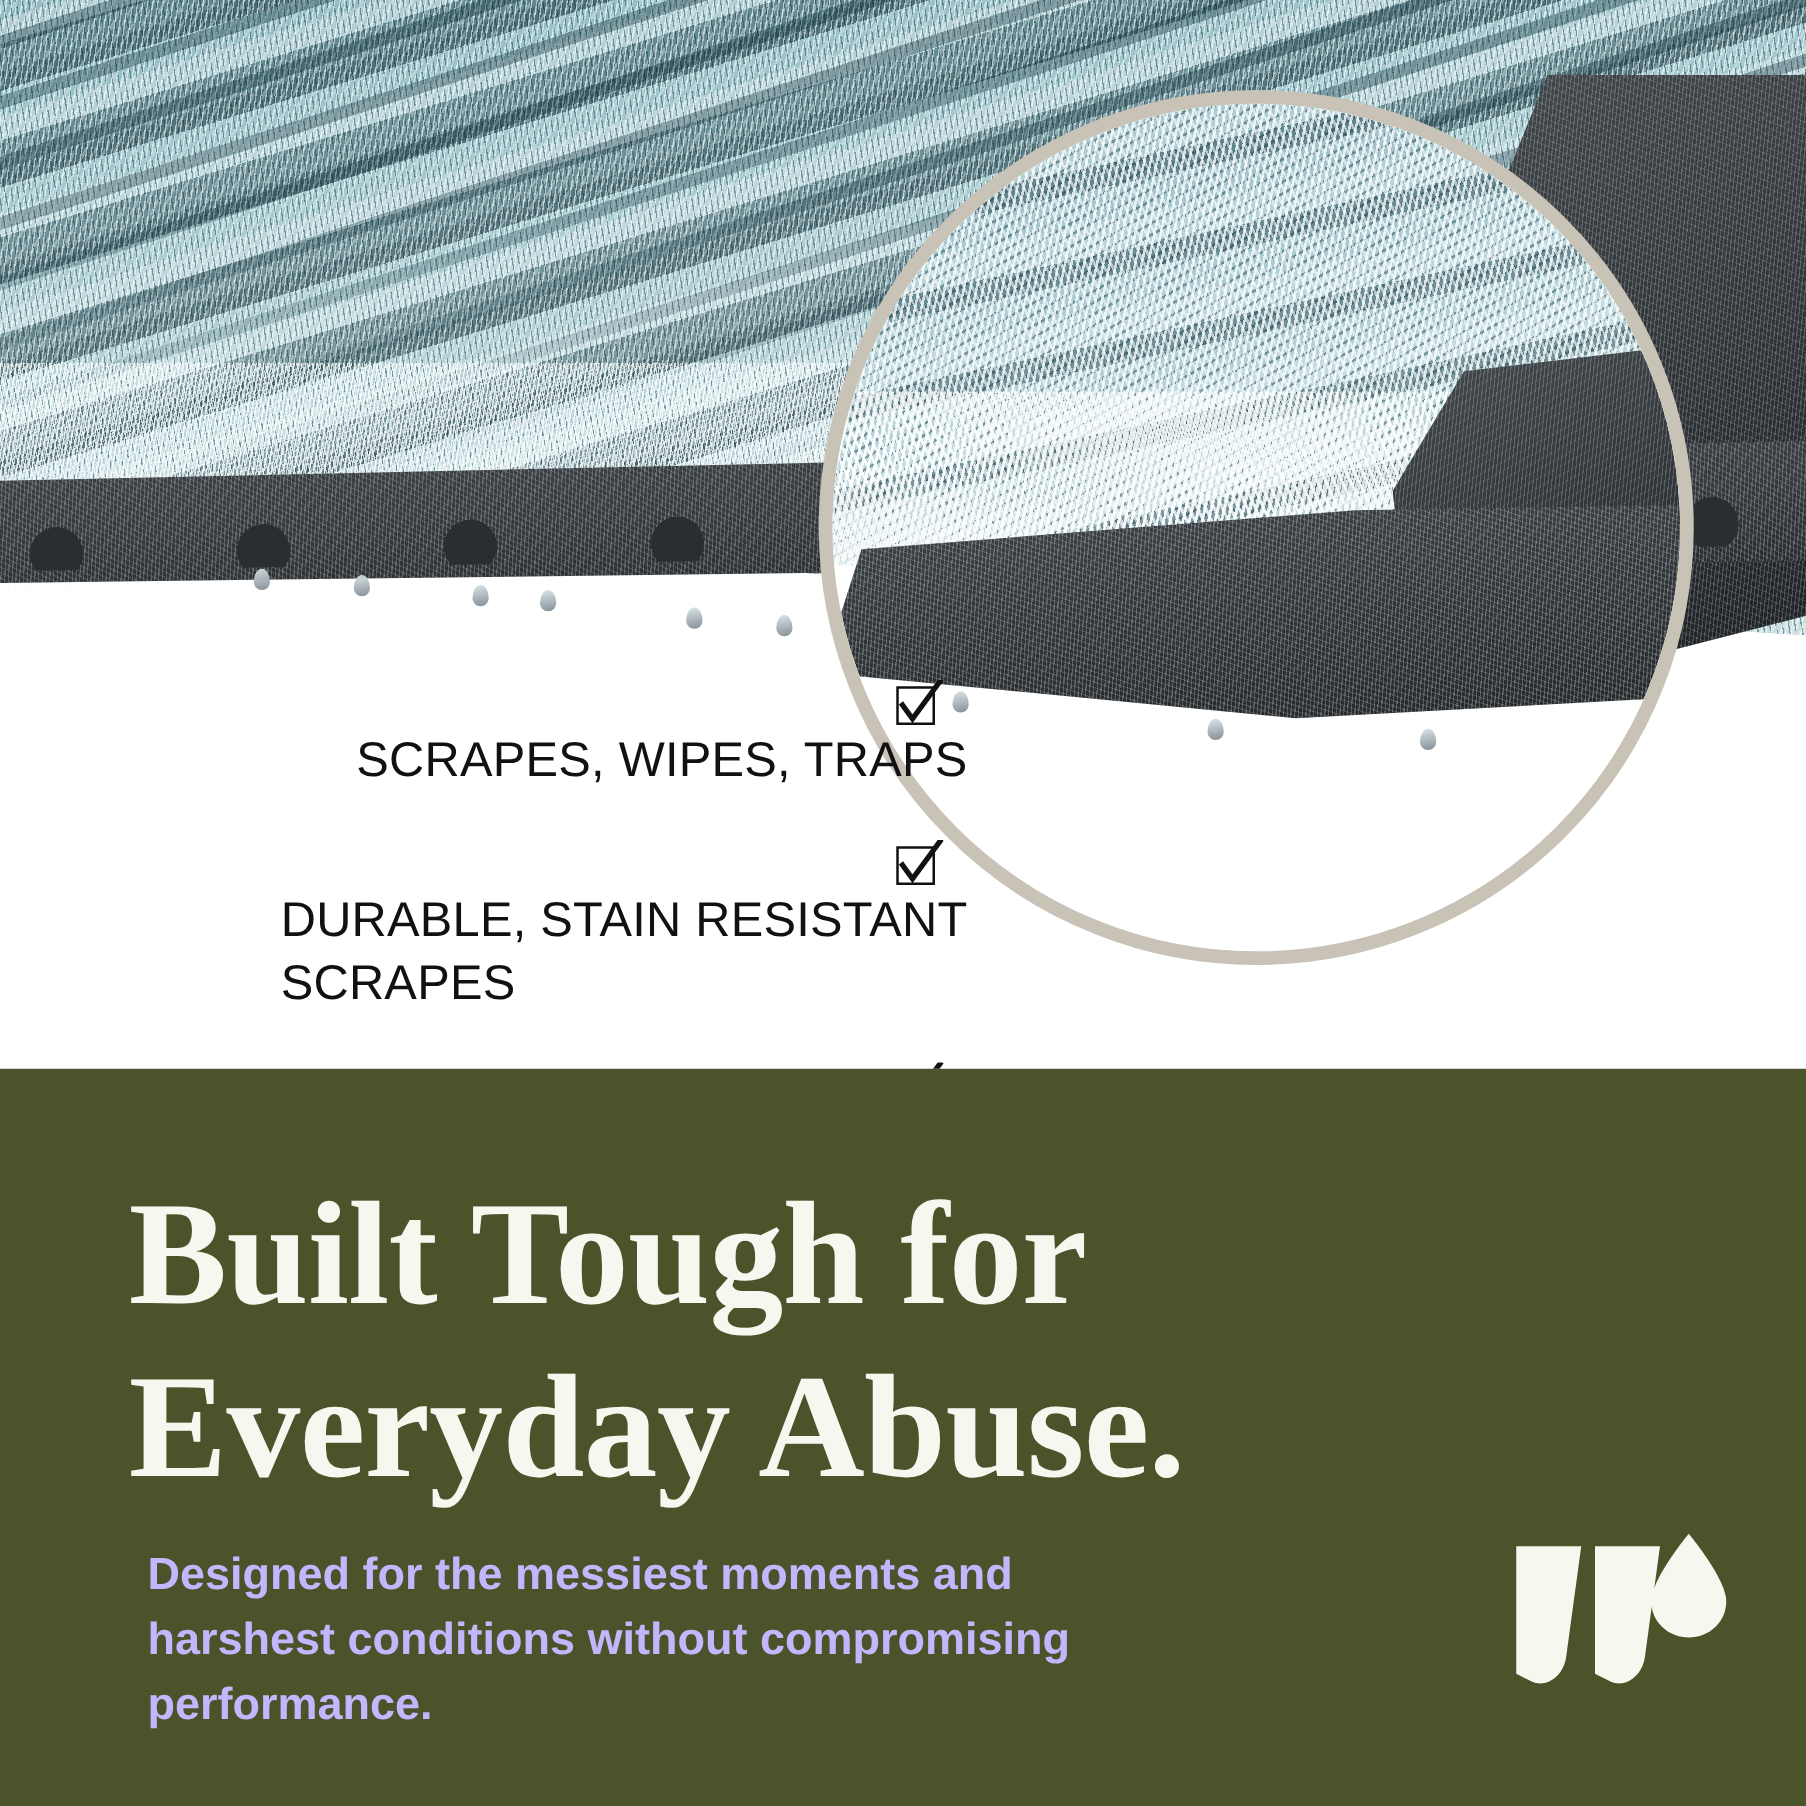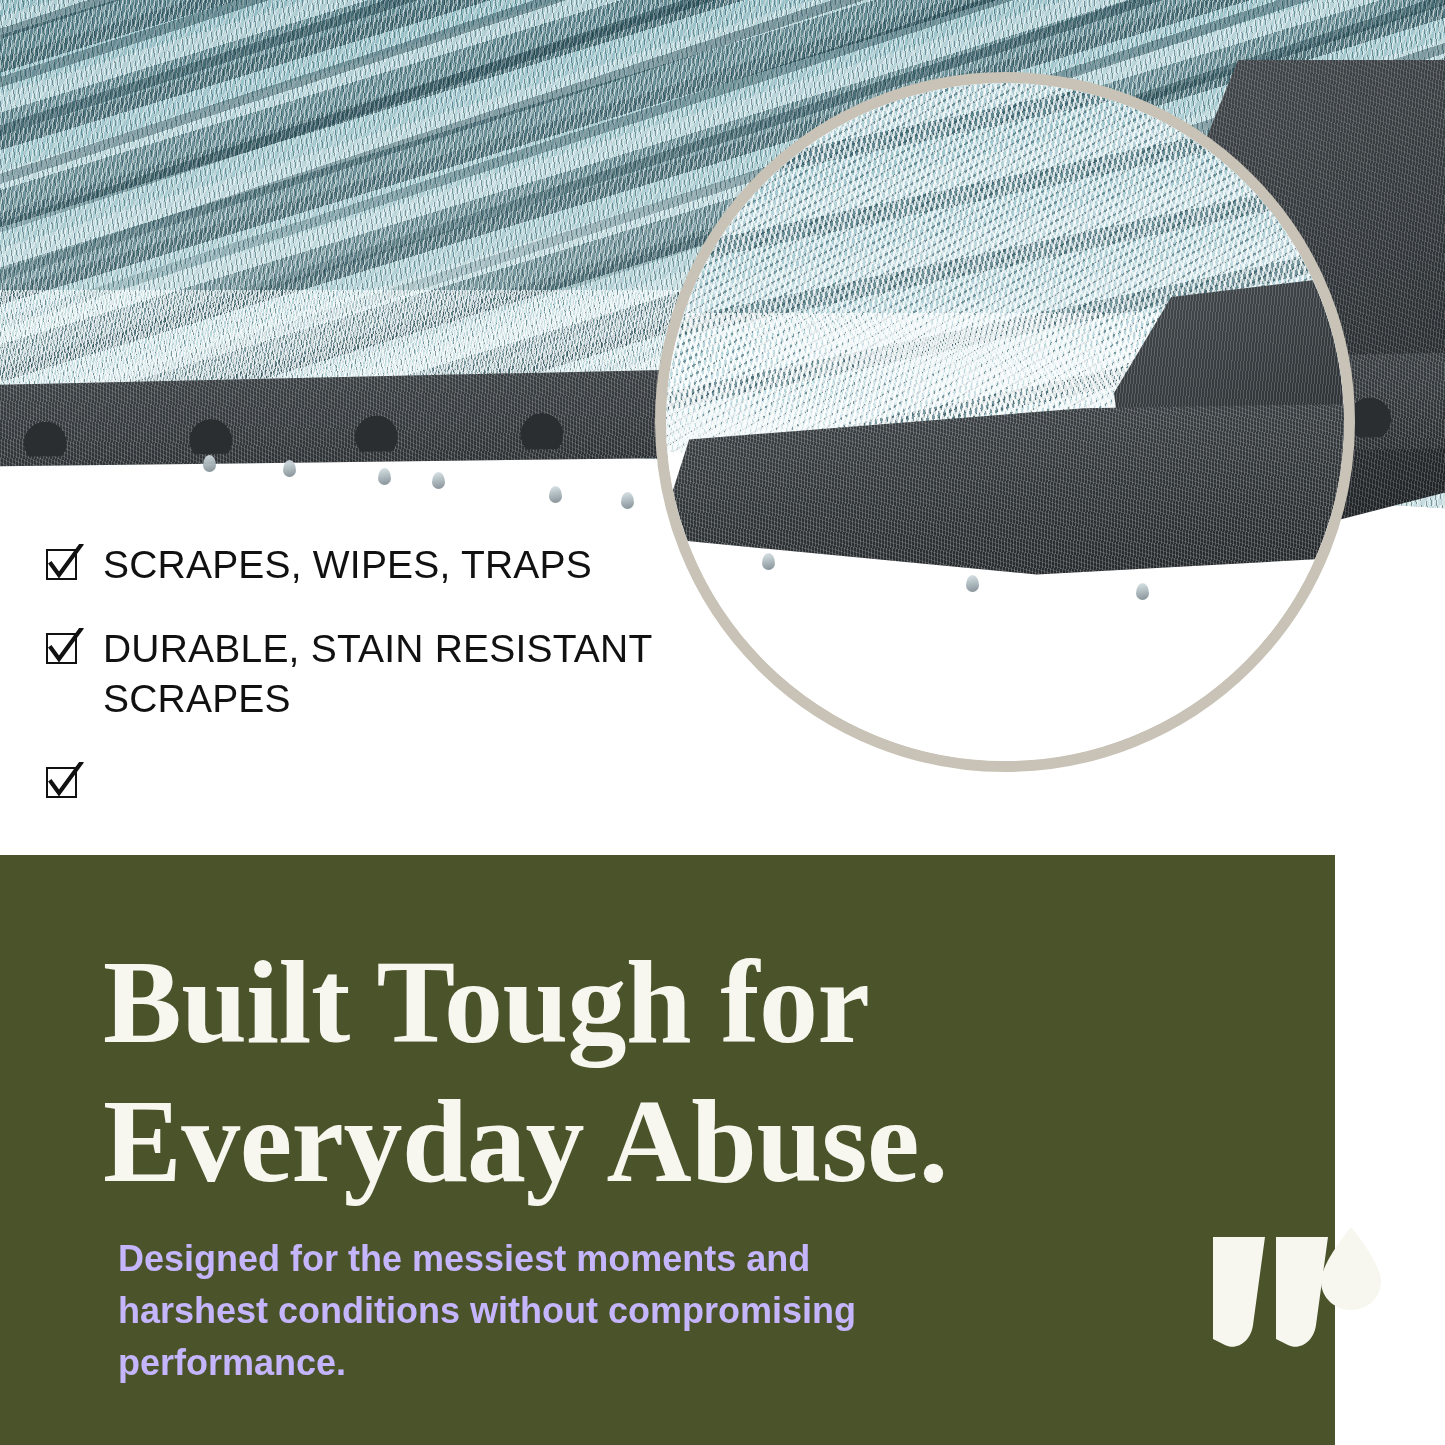--- a/index.html
+++ b/index.html
@@ -150,34 +150,34 @@
     background:
       repeating-linear-gradient(104deg, rgba(255,255,255,.85) 0 2px, rgba(255,255,255,0) 2px 5px),
       repeating-linear-gradient(66deg, rgba(255,255,255,.70) 0 2px, rgba(255,255,255,0) 2px 6px);
     -webkit-clip-path: polygon(0 0, 100% 0, 100% 60%, 46% 84%, 0 72%);
     clip-path: polygon(0 0, 100% 0, 100% 60%, 46% 84%, 0 72%);
     opacity:.9;
   }
 
   
   .checklist{ position:absolute; left:44px; top:540px; width:730px; }
-  .check-row{ display:flex; align-items:flex-start; margin-bottom:34px; }
+  .check-row{ display:flex; align-items:flex-end; margin-bottom:34px;flex-direction:column; }
   .check-row:last-child{ margin-bottom:0; }
   .cbox{ position:relative; width:40px; height:40px; flex:0 0 40px; margin-top:4px; margin-right:19px; }
   .cbox .sq{ position:absolute; left:2px; top:5px; width:31px; height:31px; border:2.6px solid #111; }
   .cbox .tick{ position:absolute; left:0; top:0; width:40px; height:40px; }
   .check-label{
     font-size:39px; line-height:50px; letter-spacing:.2px;
     color:#111; font-weight:400; white-space:pre-line;
     font-family:"Liberation Sans", sans-serif;
   }
 
   
   .green-panel{
-    position:absolute; left:0; top:855px; width:1335px; height:590px;
+    position:absolute; left:0; top:855px; width:1445px; height:590px;
     background:#4a5329;
     padding-left:26px;
   }
   .headline{
     position:absolute; left:103px; top:78px; width:1050px;
     font-family:"Liberation Serif", serif;
     font-weight:700; font-size:118px; line-height:139px;
     color:#f7f7f0; letter-spacing:-0.5px; white-space:pre-line;
   }
   .subcopy{

